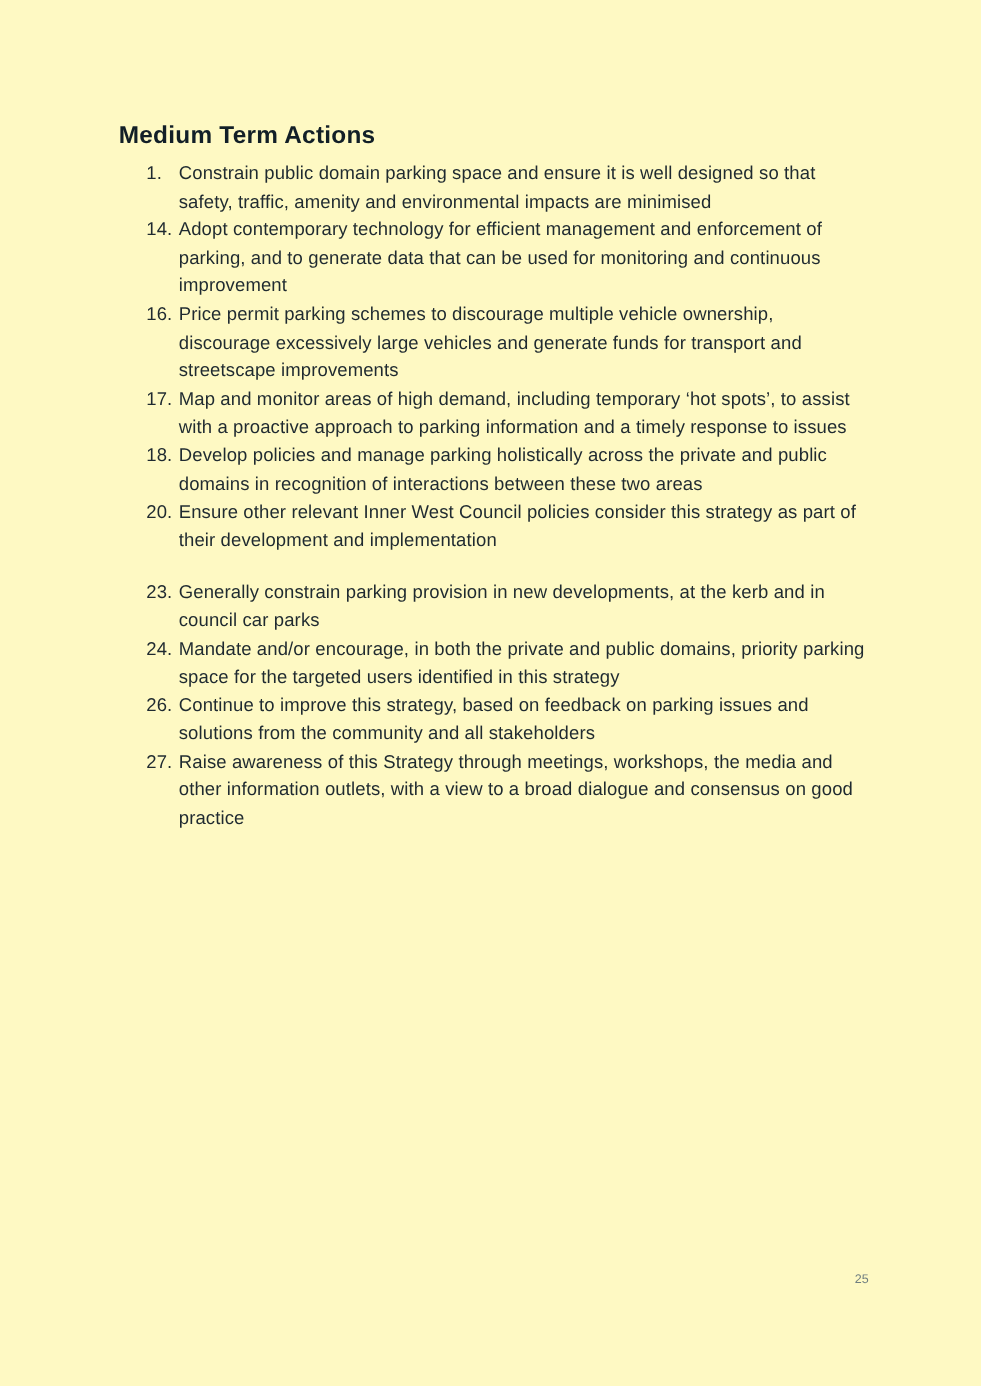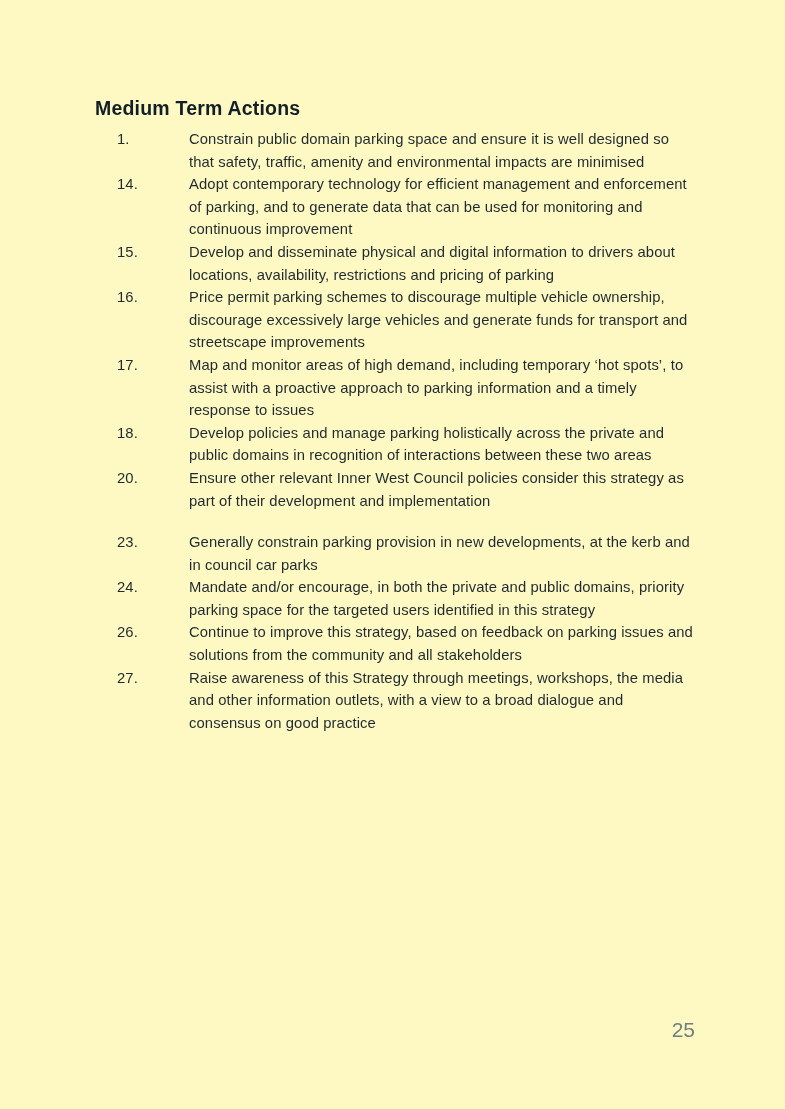--- a/index.html
+++ b/index.html
@@ -41,49 +41,44 @@
     letter-spacing: 0.1px;
   }
   .item-number {
     flex: 0 0 26px;
     width: 26px;
     margin-left: 22px;
     text-align: left;
   }
   .item-text {
     flex: 1;
-    margin-left: 46px;
   }
   .page-number {
     position: absolute;
     top: 1018px;
     right: 90px;
-    font-size: 21px;
+    font-size: 10px;
     color: #6f7e80;
   }
 </style>
 </head>
 <body>
 
 <div class="page">
 
   <div class="section">
     <h2 class="section-heading">Medium Term Actions</h2>
     <ol class="action-list">
       <li class="action-item">
         <span class="item-number">1.</span>
         <span class="item-text">Constrain public domain parking space and ensure it is well designed so that safety, traffic, amenity and environmental impacts are minimised</span>
       </li>
       <li class="action-item">
         <span class="item-number">14.</span>
         <span class="item-text">Adopt contemporary technology for efficient management and enforcement of parking, and to generate data that can be used for monitoring and continuous improvement</span>
-      </li>
-      <li class="action-item">
-        <span class="item-number">15.</span>
-        <span class="item-text">Develop and disseminate physical and digital information to drivers about locations, availability, restrictions and pricing of parking</span>
       </li>
       <li class="action-item">
         <span class="item-number">16.</span>
         <span class="item-text">Price permit parking schemes to discourage multiple vehicle ownership, discourage excessively large vehicles and generate funds for transport and streetscape improvements</span>
       </li>
       <li class="action-item">
         <span class="item-number">17.</span>
         <span class="item-text">Map and monitor areas of high demand, including temporary ‘hot spots’, to assist with a proactive approach to parking information and a timely response to issues</span>
       </li>
       <li class="action-item">

